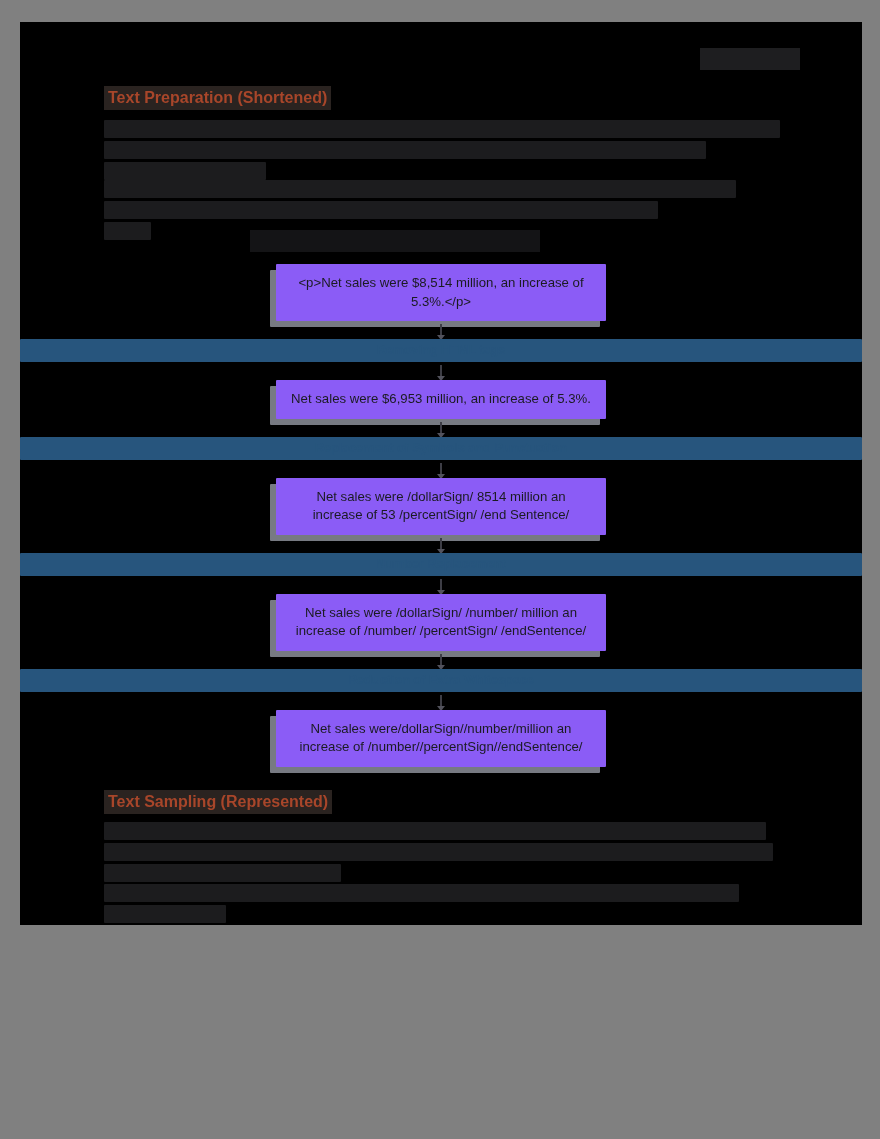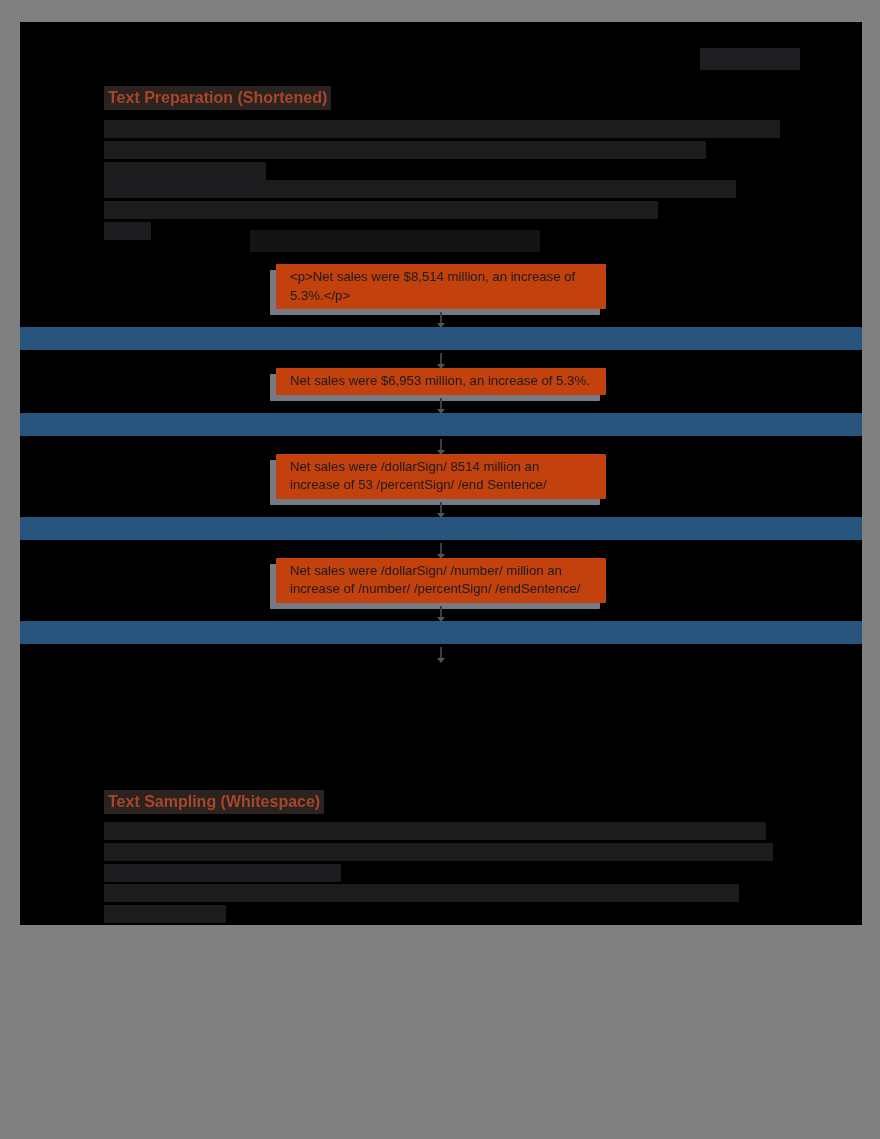--- a/index.html
+++ b/index.html
@@ -100,26 +100,26 @@
   .flow {
     position: absolute;
     left: 0; top: 242px;
     width: 842px;
   }
   .flow-row { position: relative; width: 842px; }
 
   .node {
     position: relative;
     margin: 0 auto;
-    background: #c2410c;
+    background: #8b5cf6;
     color: #1b1b22;
     font-size: 13.2px;
     line-height: 18.5px;
-    text-align: left;
-    padding: 4px 14px;
+    text-align: center;
+    padding: 10px 14px;
     box-shadow: -6px 6px 0 rgba(216,223,236,0.55);
     border-radius: 1px;
   }
   .node.w-wide { width: 330px; }
 
   .stage {
     position: relative;
     margin: 0 auto;
     background: #27557d;
     color: #27557d;
@@ -235,24 +235,27 @@
       </div>
 
       <div class="connector arrow"></div>
 
       <div class="flow-row">
         <div class="stage">Reduction of Extra Whitespace</div>
       </div>
 
       <div class="connector arrow"></div>
 
-
-    </div>
-
-    <div class="heading h-bottom">Text Sampling (Whitespace)</div>
+      <div class="flow-row">
+        <div class="node w-wide">Net sales were/dollarSign//number/million an increase of /number//percentSign//endSentence/</div>
+      </div>
+
+    </div>
+
+    <div class="heading h-bottom">Text Sampling (Represented)</div>
 
     <div class="para p3">
       <span class="ln" style="width:98%"></span>
       <span class="ln" style="width:99%"></span>
       <span class="ln" style="width:35%"></span>
     </div>
 
     <div class="para p4">
       <span class="ln" style="width:94%"></span>
       <span class="ln" style="width:18%"></span>

